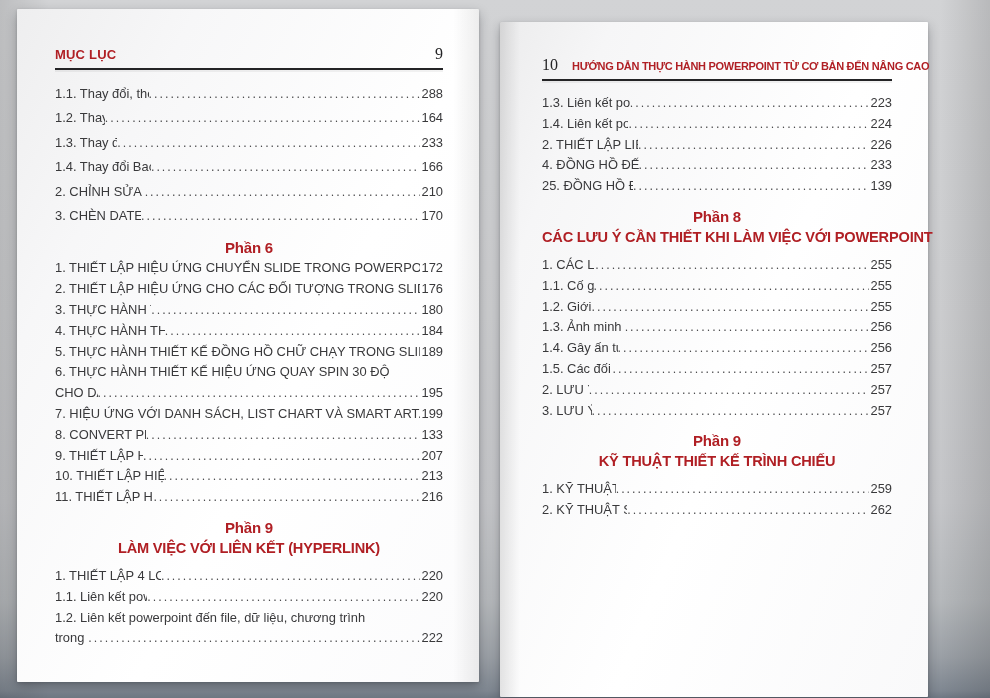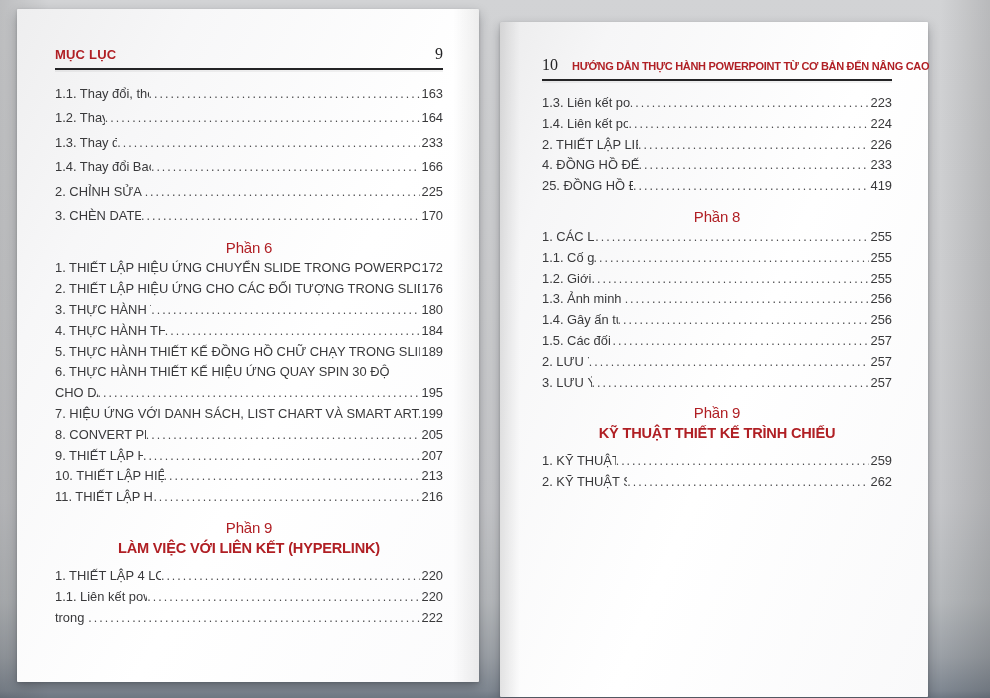--- a/index.html
+++ b/index.html
@@ -56,21 +56,21 @@
   .head-num {
     font-family: "Liberation Serif", serif;
     font-size: 16px; color: #242426;
   }
   .page-left .head-num { margin-left: auto; }
   .page-right .head-num { margin-right: 14px; }
 
   .sec + .sec { margin-top: 10px; }
   .part {
     text-align: center; color: var(--accent, #b01f24);
-    font-weight: 400; font-size: 15px; letter-spacing: -0.2px;
+    font-weight: 700; font-size: 15px; letter-spacing: -0.2px;
     margin-top: 6px; line-height: 20px;
   }
   .sec-title {
     text-align: center; color: var(--accent, #b01f24);
     font-weight: 700; font-size: 14.6px; letter-spacing: -0.2px;
     line-height: 20px; margin-bottom: 8px; white-space: nowrap;
   }
   .toc-row {
     display: flex; align-items: baseline;
     font-size: 12.9px; line-height: 20.8px; color: #39393b;
@@ -94,41 +94,41 @@
     <div class="inner-l">
       <div class="page-head">
         <span class="head-title">MỤC LỤC</span>
         <span class="head-num">9</span>
       </div>
       <div class="toc">
           <div class="sec">
             <div class="toc-row">
               <span class="lbl">1.1. Thay đổi, thêm bớt thành phần của các slide:</span>
               <span class="dots"></span>
-              <span class="pg">163</span>
+              <span class="pg">288</span>
             </div>
             <div class="toc-row">
               <span class="lbl">1.2. Thay đổi Font chữ </span>
               <span class="dots"></span>
               <span class="pg">164</span>
             </div>
             <div class="toc-row">
               <span class="lbl">1.3. Thay đổi màu sắc chủ đề </span>
               <span class="dots"></span>
               <span class="pg">233</span>
             </div>
             <div class="toc-row">
               <span class="lbl">1.4. Thay đổi Background hoặc chèn logo vào slide </span>
               <span class="dots"></span>
               <span class="pg">166</span>
             </div>
             <div class="toc-row">
               <span class="lbl">2. CHỈNH SỬA RIÊNG BỐ CỤC TỪNG SLIDE </span>
               <span class="dots"></span>
-              <span class="pg">225</span>
+              <span class="pg">210</span>
             </div>
             <div class="toc-row">
               <span class="lbl">3. CHÈN DATE, FOOTER, NUMBER SLIDE </span>
               <span class="dots"></span>
               <span class="pg">170</span>
             </div>
           </div>
           <div class="sec">
             <div class="part">Phần 6</div>
             <div class="toc-row">
@@ -165,21 +165,21 @@
               <span class="pg">195</span>
             </div>
             <div class="toc-row">
               <span class="lbl">7.  HIỆU ỨNG VỚI DANH SÁCH, LIST CHART VÀ SMART ART.</span>
               <span class="sp"></span>
               <span class="pg">199</span>
             </div>
             <div class="toc-row">
               <span class="lbl">8. CONVERT PRESENTATION SANG VIDEOS</span>
               <span class="dots"></span>
-              <span class="pg">205</span>
+              <span class="pg">133</span>
             </div>
             <div class="toc-row">
               <span class="lbl">9. THIẾT LẬP HIỆU ỨNG TRÊN NỀN VIDEO </span>
               <span class="dots"></span>
               <span class="pg">207</span>
             </div>
             <div class="toc-row">
               <span class="lbl">10. THIẾT LẬP HIỆU ỨNG ĐƯA VIDEO VÀO TRONG TEXT</span>
               <span class="dots"></span>
               <span class="pg">213</span>
@@ -195,20 +195,23 @@
             <div class="sec-title">LÀM VIỆC VỚI LIÊN KẾT (HYPERLINK)</div>
             <div class="toc-row">
               <span class="lbl">1. THIẾT LẬP 4 LOẠI LIÊN KẾT TRONG PRESENTATION </span>
               <span class="dots"></span>
               <span class="pg">220</span>
             </div>
             <div class="toc-row">
               <span class="lbl">1.1. Liên kết powerpoint đến một website nào đó </span>
               <span class="dots"></span>
               <span class="pg">220</span>
+            </div>
+            <div class="toc-row">
+              <span class="lbl">1.2. Liên kết powerpoint đến file, dữ liệu, chương trình</span>
             </div>
             <div class="toc-row">
               <span class="lbl">trong máy tính</span>
               <span class="dots"></span>
               <span class="pg">222</span>
             </div>
           </div>
         </div>
     </div>
   </div>
@@ -237,25 +240,26 @@
               <span class="pg">226</span>
             </div>
             <div class="toc-row">
               <span class="lbl">4. ĐỒNG HỒ ĐẾM NGƯỢC BẰNG HIỆU ỨNG XUẤT HIỆN</span>
               <span class="dots"></span>
               <span class="pg">233</span>
             </div>
             <div class="toc-row">
               <span class="lbl">25.  ĐỒNG HỒ ĐẾM NGƯỢC KIỂU HIỆU ỨNG BAY ĐI </span>
               <span class="dots"></span>
-              <span class="pg">419</span>
+              <span class="pg">139</span>
             </div>
           </div>
           <div class="sec">
             <div class="part">Phần 8</div>
+            <div class="sec-title">CÁC LƯU Ý CẦN THIẾT KHI LÀM VIỆC VỚI POWERPOINT</div>
             <div class="toc-row">
               <span class="lbl">1. CÁC LƯU Ý VỀ BỐ CỤC</span>
               <span class="dots"></span>
               <span class="pg">255</span>
             </div>
             <div class="toc-row">
               <span class="lbl">1.1. Cố gắng thật đơn giản</span>
               <span class="dots"></span>
               <span class="pg">255</span>
             </div>

